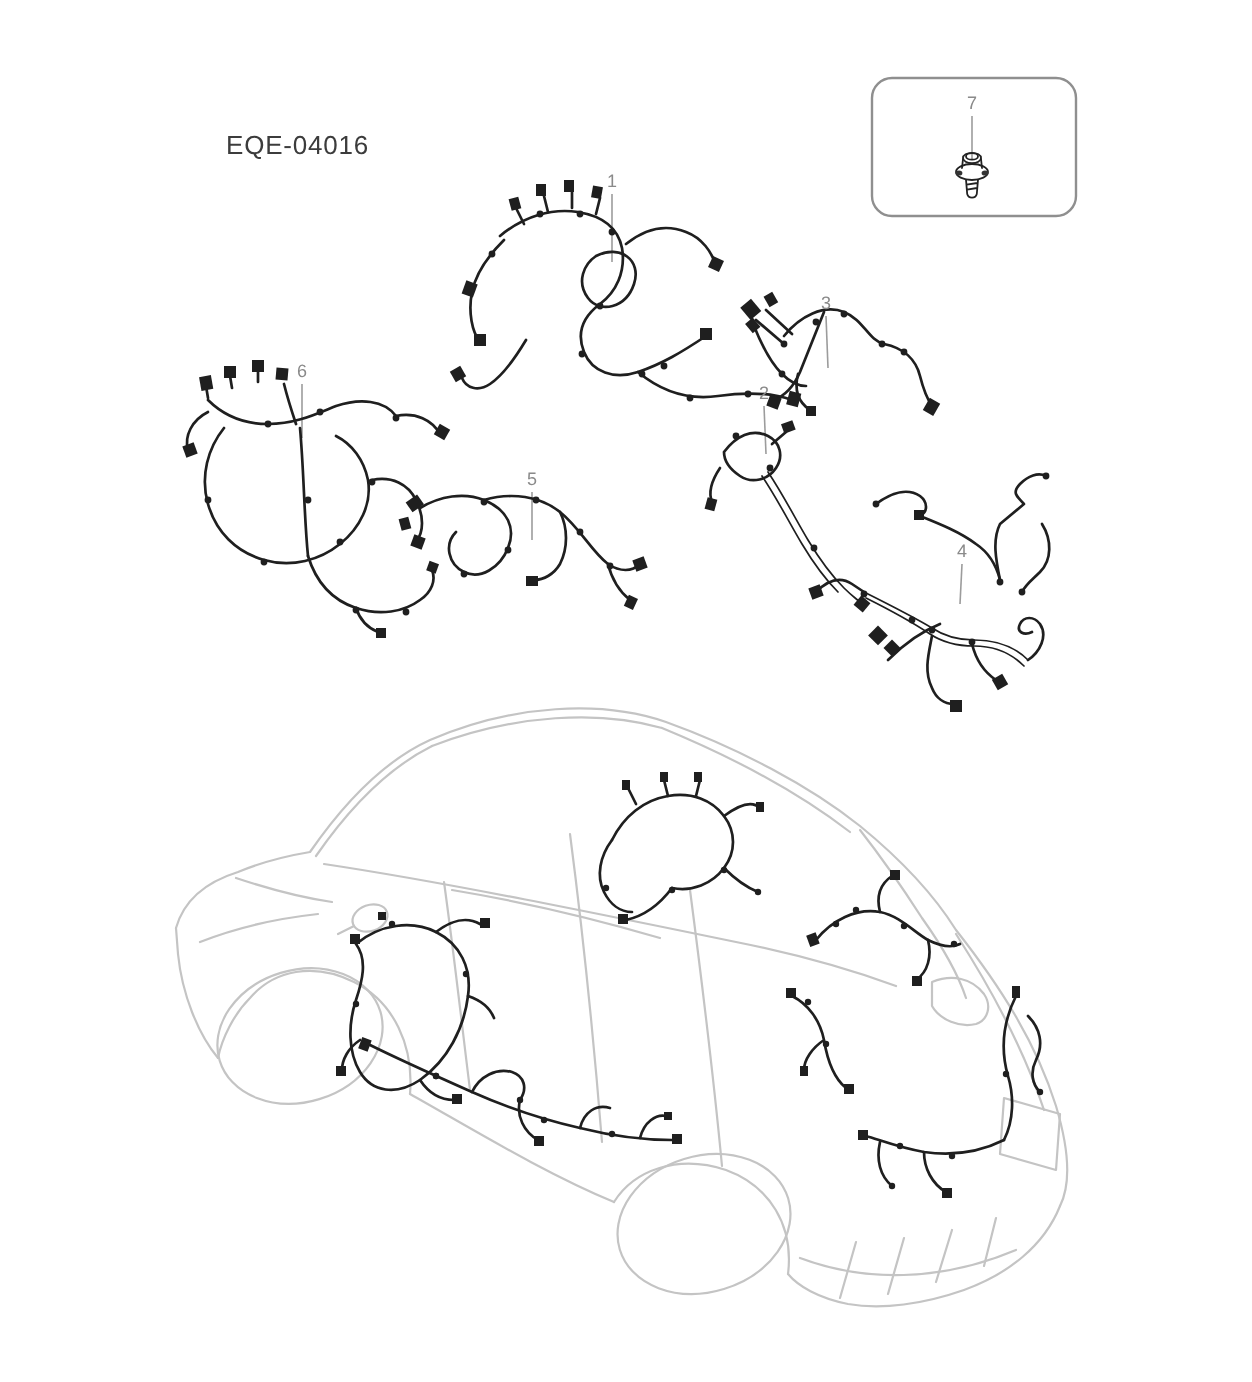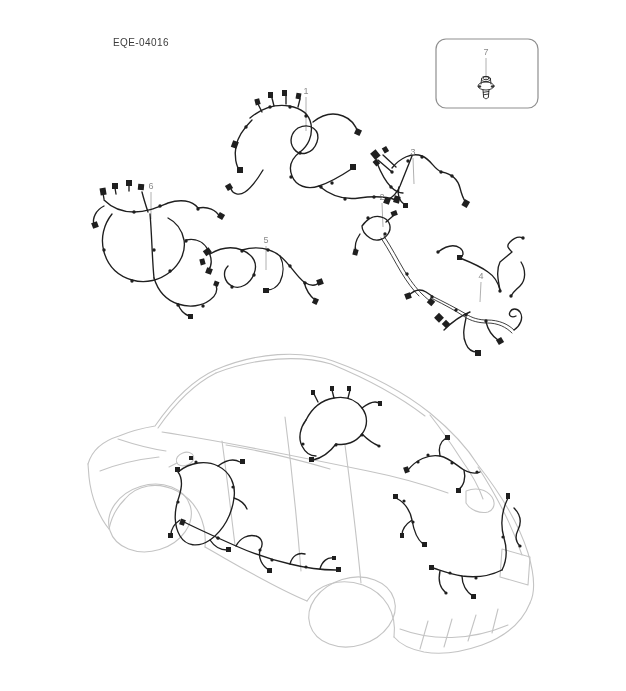--- a/index.html
+++ b/index.html
@@ -7,21 +7,21 @@
     --car-line:#c4c4c4;
     --callout-text:#8a8a8a;
     --leader-line:#9c9c9c;
     --inset-border:#8f8f8f;
     --code-text:#3c3c3c;
   }
   html,body{margin:0;padding:0;background:#fff;}
   .canvas{position:relative;width:626px;height:691px;background:#fff;overflow:hidden;
           font-family:"Liberation Sans",sans-serif;}
   .artwork{position:absolute;left:0;top:0;}
-  .code-label{position:absolute;left:113px;top:37px;font-size:10px;letter-spacing:.4px;
+  .code-label{position:absolute;left:113px;top:65px;font-size:13px;letter-spacing:.4px;
               color:var(--code-text);}
   .callout{position:absolute;transform:translate(-50%,-50%);font-size:9px;
            color:var(--callout-text);cursor:pointer;line-height:1;}
   .wire{stroke:var(--harness-line);stroke-width:1.35;fill:none;stroke-linecap:round;stroke-linejoin:round;}
   .wire2{stroke:var(--harness-line);stroke-width:.85;fill:none;stroke-linecap:round;stroke-linejoin:round;}
   .conn{fill:var(--harness-line);stroke:none;}
   .clip{fill:var(--harness-line);stroke:none;}
   .car{stroke:var(--car-line);stroke-width:1.1;fill:none;stroke-linecap:round;stroke-linejoin:round;}
   .leader{stroke:var(--leader-line);stroke-width:.8;}
   .inset{stroke:var(--inset-border);stroke-width:1.2;fill:none;}

